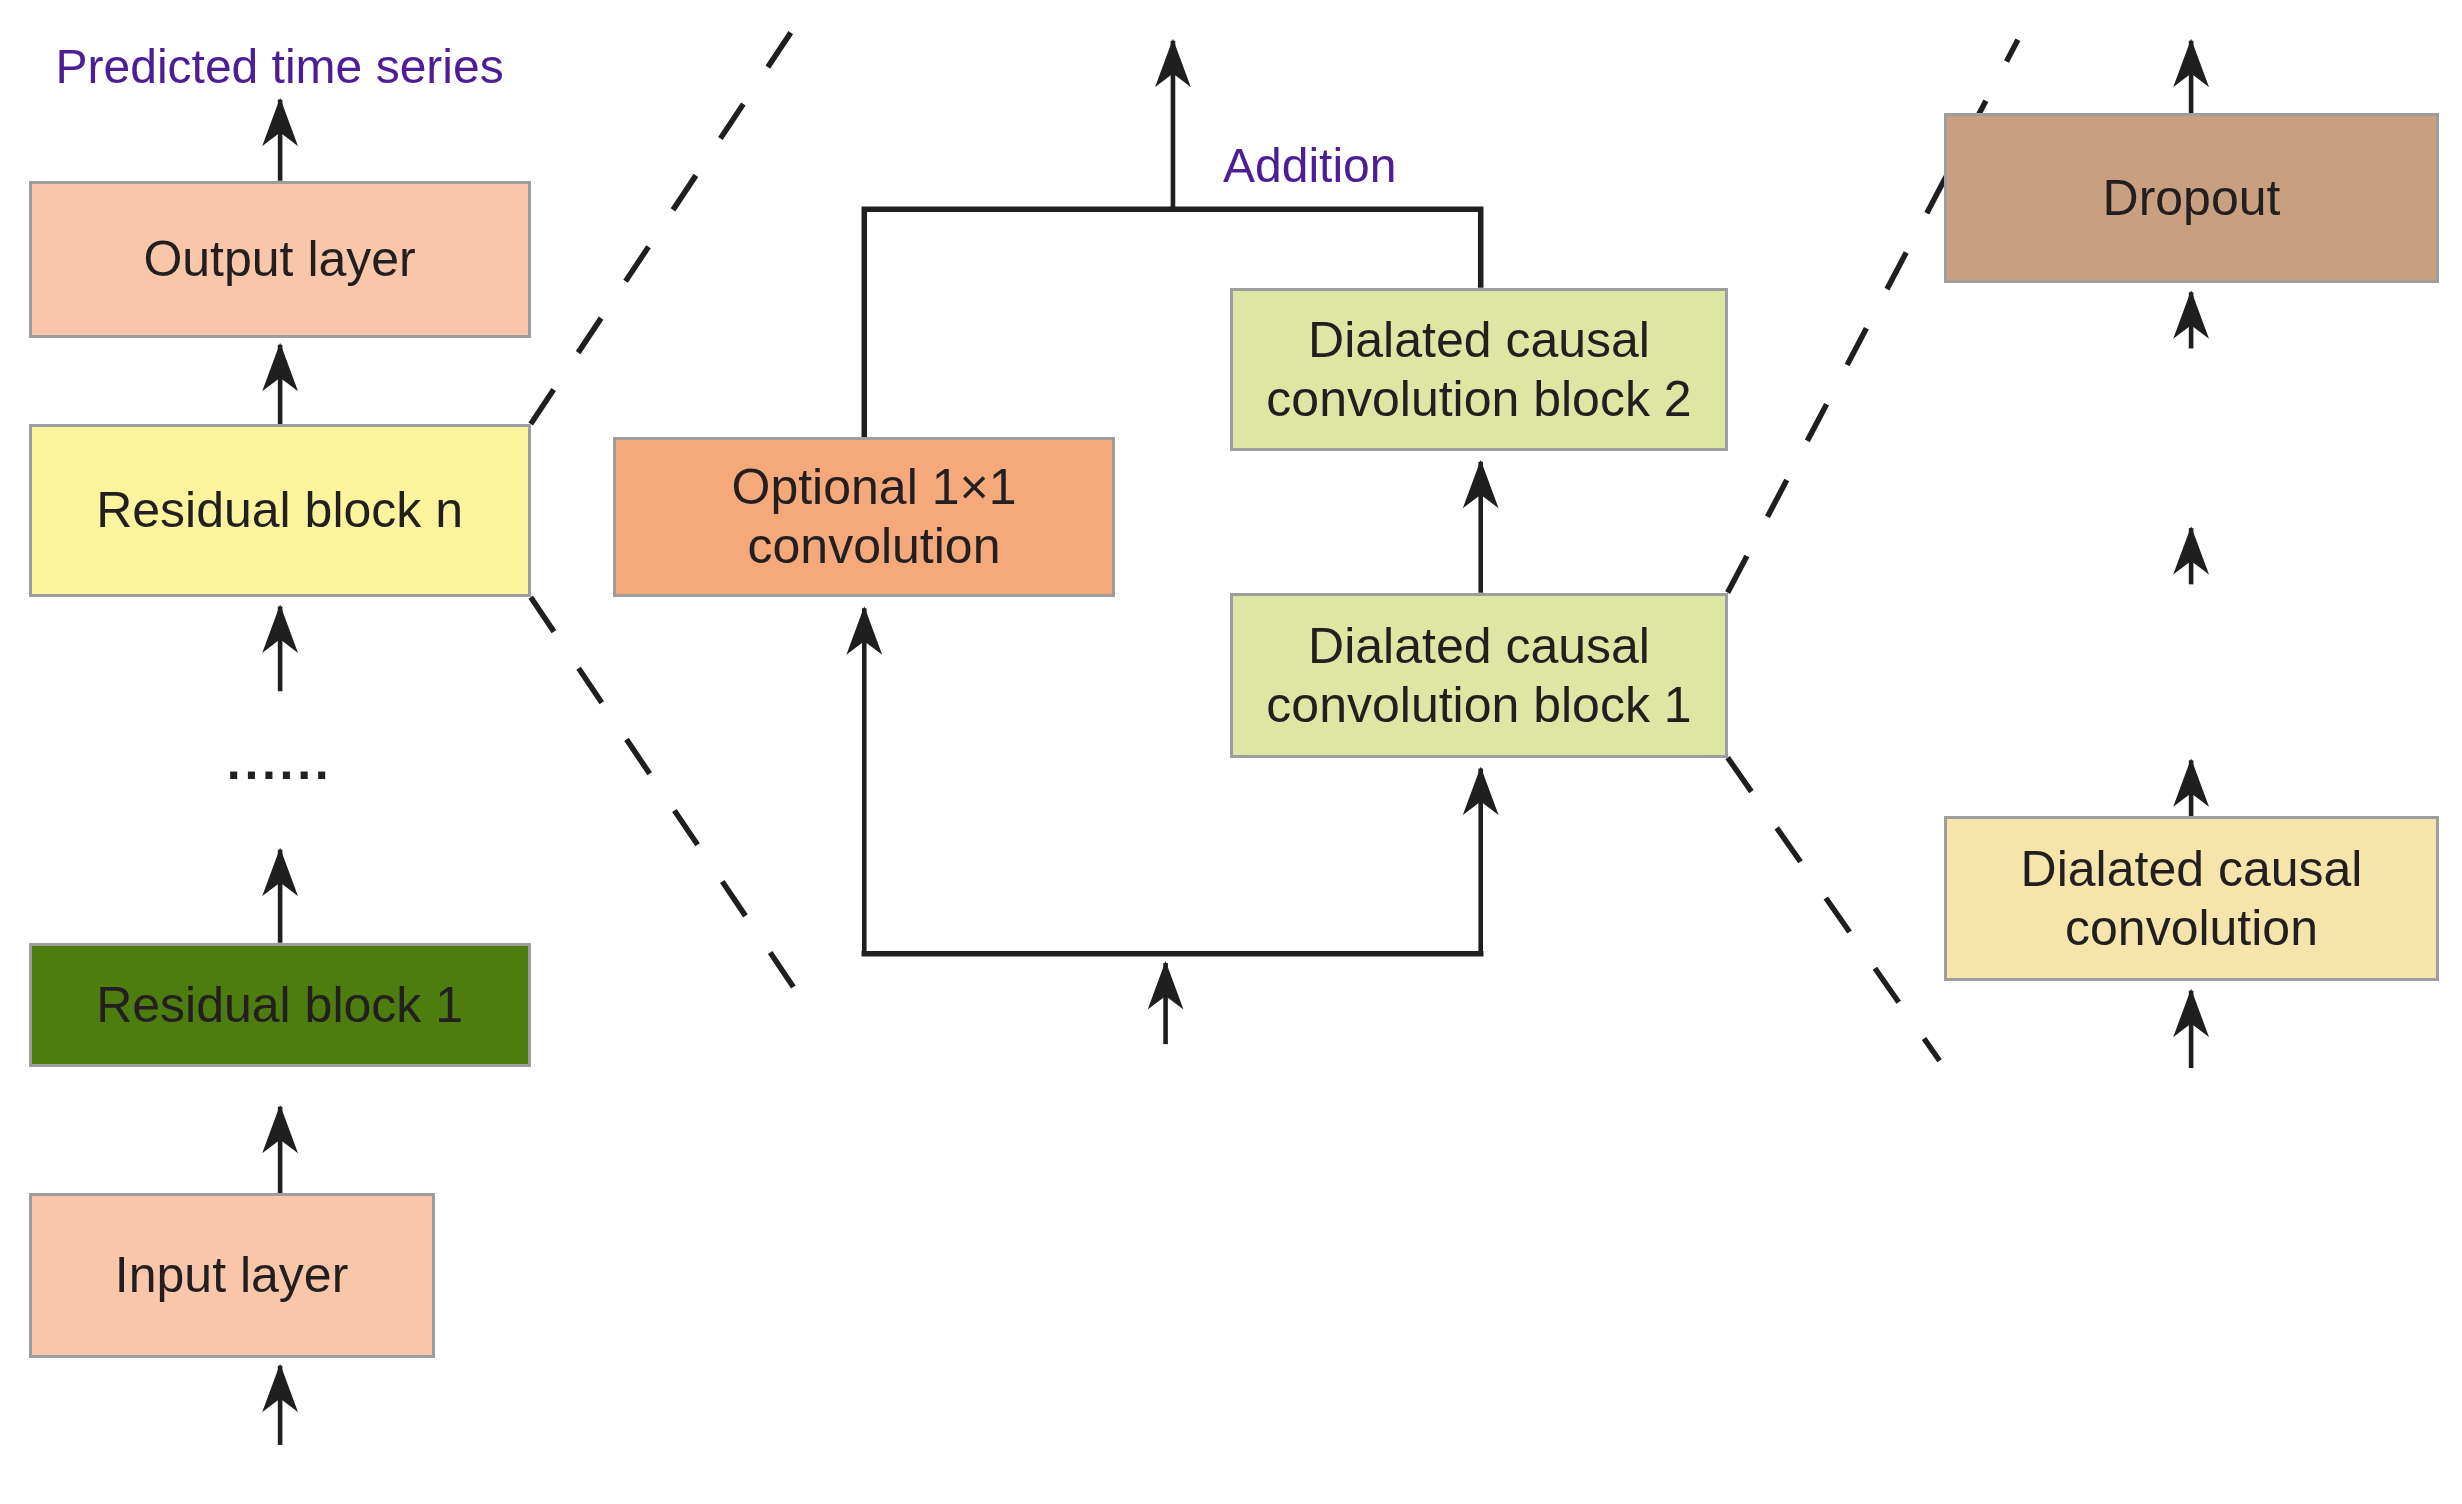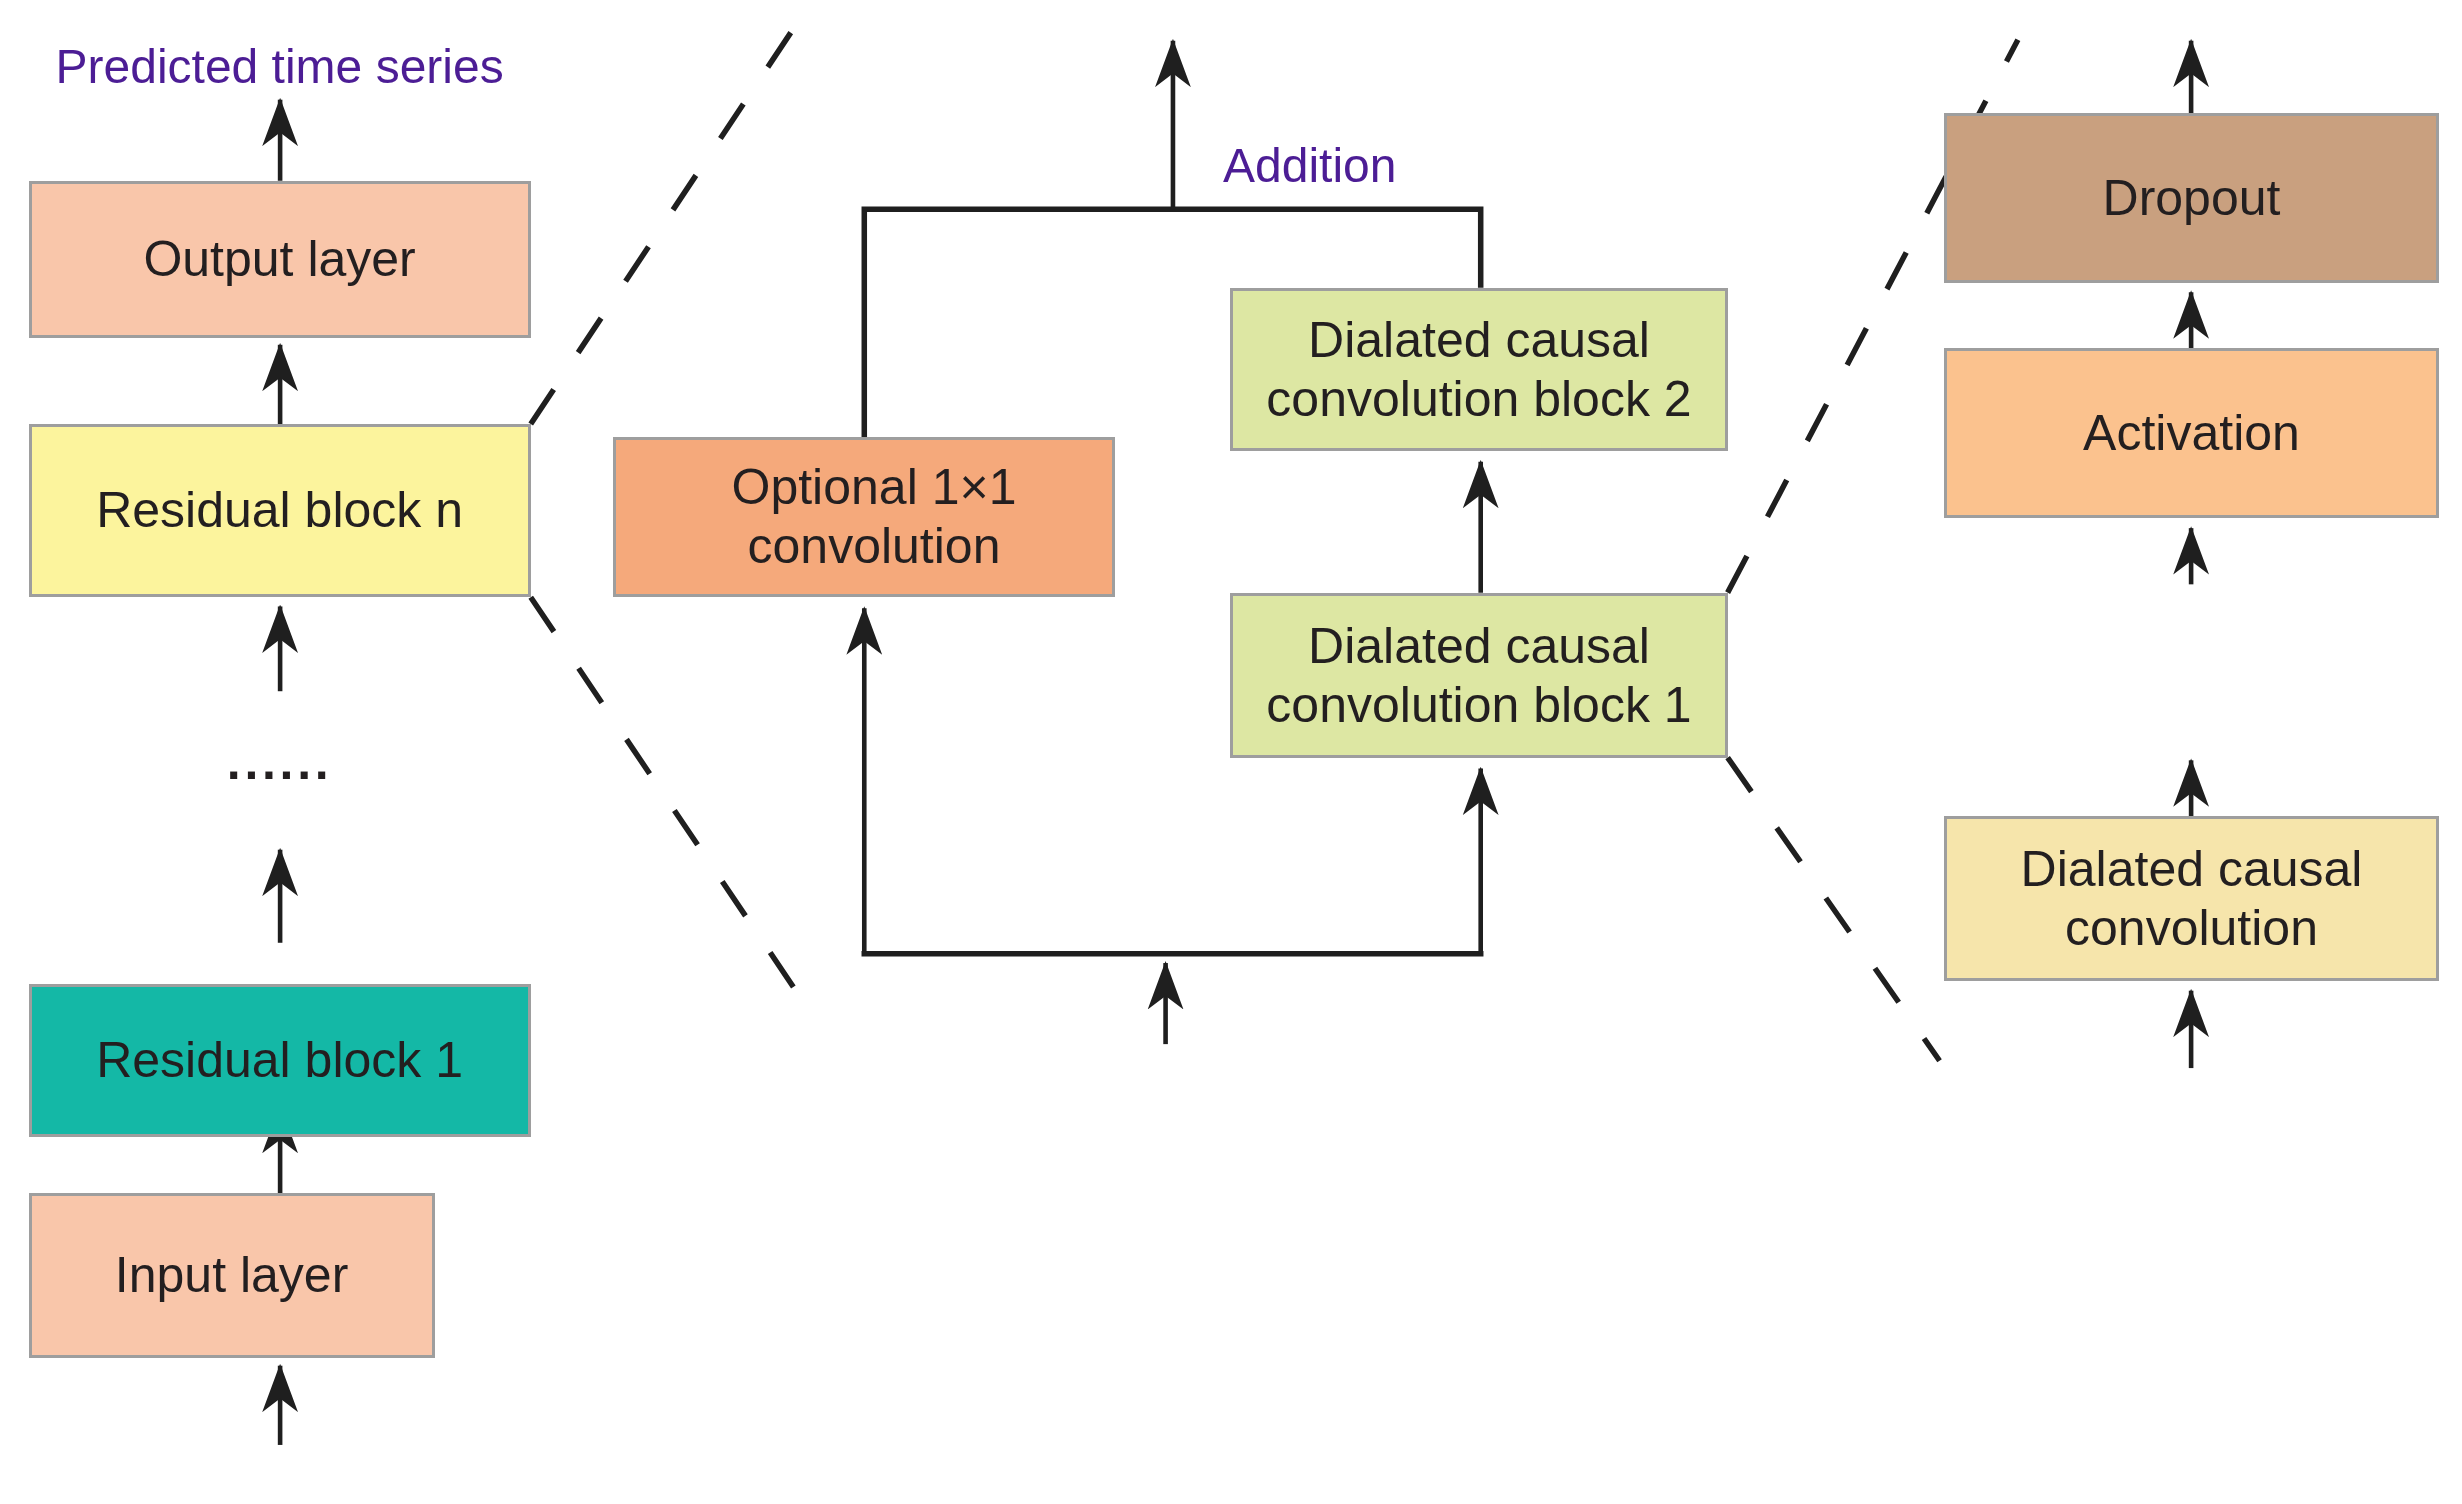--- a/index.html
+++ b/index.html
@@ -113,21 +113,21 @@
   </div>
 
   <div class="node" style="left: 28.6px; top: 181px; width: 502px; height: 157px; background: rgb(249, 198, 170);">
     <span class="lbl">Output layer</span>
   </div>
 
   <div class="node" style="left: 28.6px; top: 424px; width: 502px; height: 173px; background: rgb(252, 244, 157);">
     <span class="lbl">Residual block n</span>
   </div>
 
-  <div class="node" style="left: 28.6px; top: 984px; width: 502px; height: 153px; background: #14b8a6;">
+  <div class="node" style="left: 28.6px; top: 943px; width: 502px; height: 124px; background: #4d7c0f;">
     <span class="lbl">Residual block 1</span>
   </div>
 
   <div class="node" style="left: 28.6px; top: 1193px; width: 406px; height: 165px; background: rgb(249, 198, 170);">
     <span class="lbl">Input layer</span>
   </div>
 
   <div class="node" style="left: 613px; top: 437px; width: 502px; height: 160px; background: rgb(245, 169, 123); padding-left: 20px;">
     <span class="lbl">Optional 1×1
 convolution</span>
@@ -140,23 +140,20 @@
 
   <div class="node" style="left: 1230px; top: 593px; width: 498px; height: 165px; background: rgb(221, 231, 163);">
     <span class="lbl">Dialated causal
 convolution block 1</span>
   </div>
 
   <div class="node" style="left: 1944px; top: 113px; width: 495px; height: 170px; background: rgb(201, 160, 127);">
     <span class="lbl">Dropout</span>
   </div>
 
-  <div class="node" style="left: 1944px; top: 348px; width: 495px; height: 170px; background: rgb(251, 194, 142);">
-    <span class="lbl">Activation</span>
-  </div>
 
 
   <div class="node" style="left: 1944px; top: 816px; width: 495px; height: 165px; background: rgb(246, 229, 171);">
     <span class="lbl">Dialated causal
 convolution</span>
   </div>
 
 </div>
 
 

